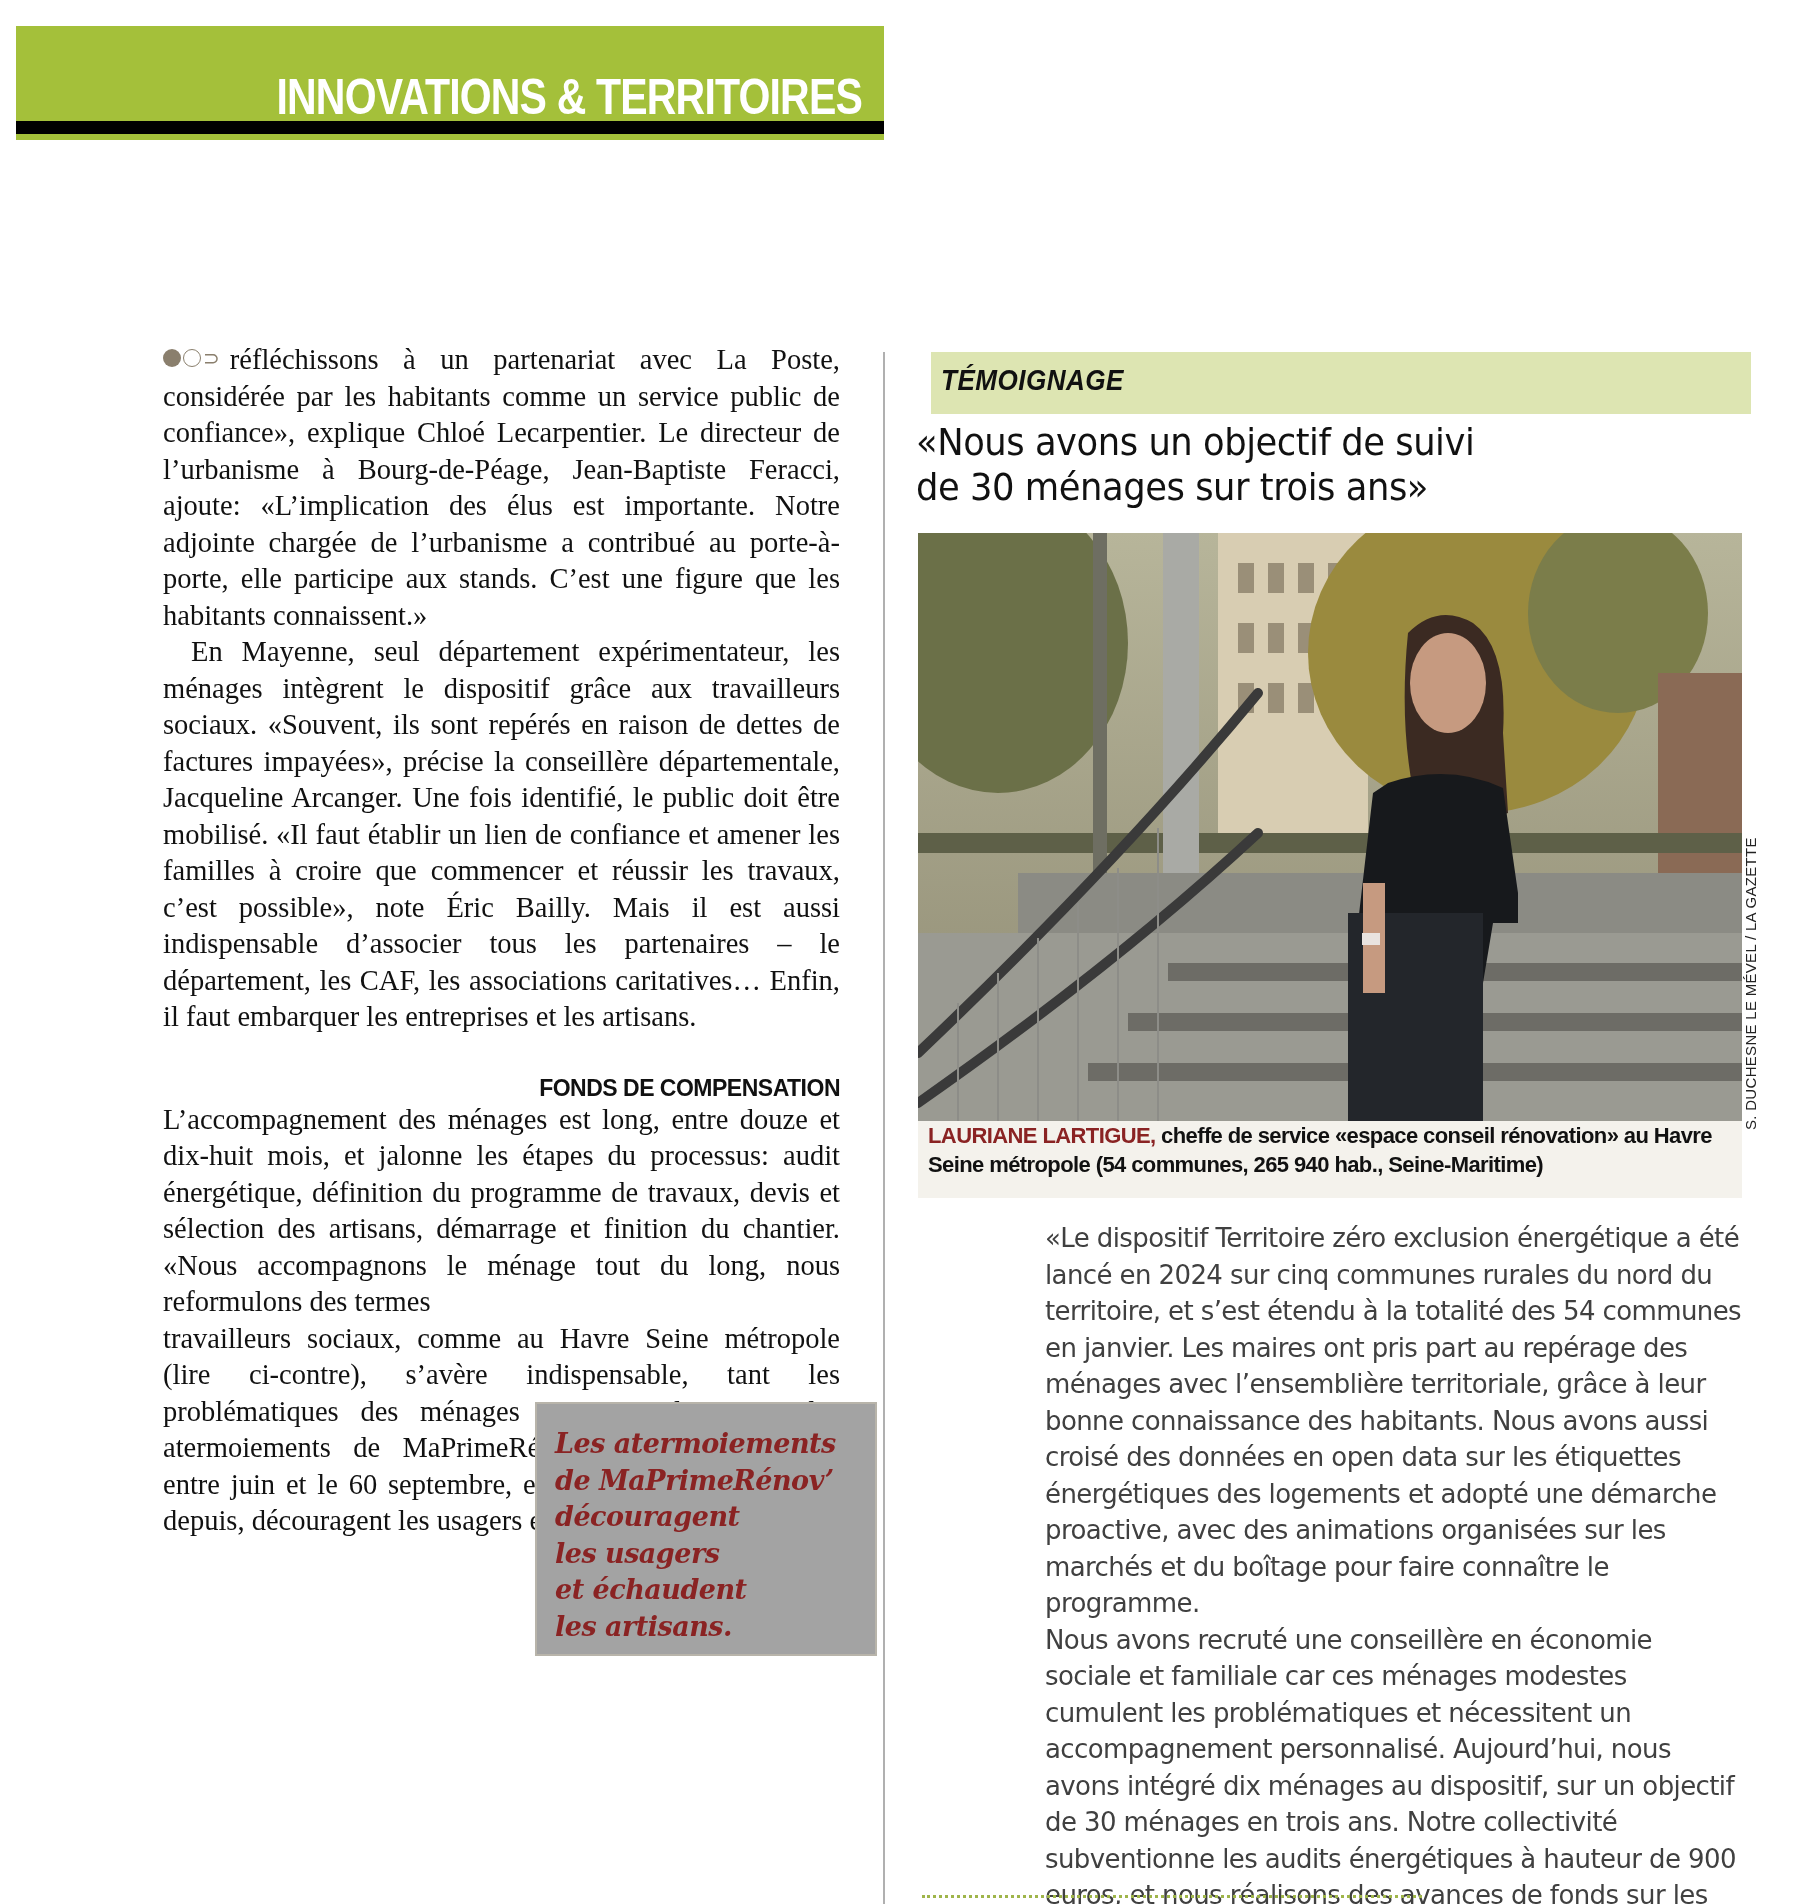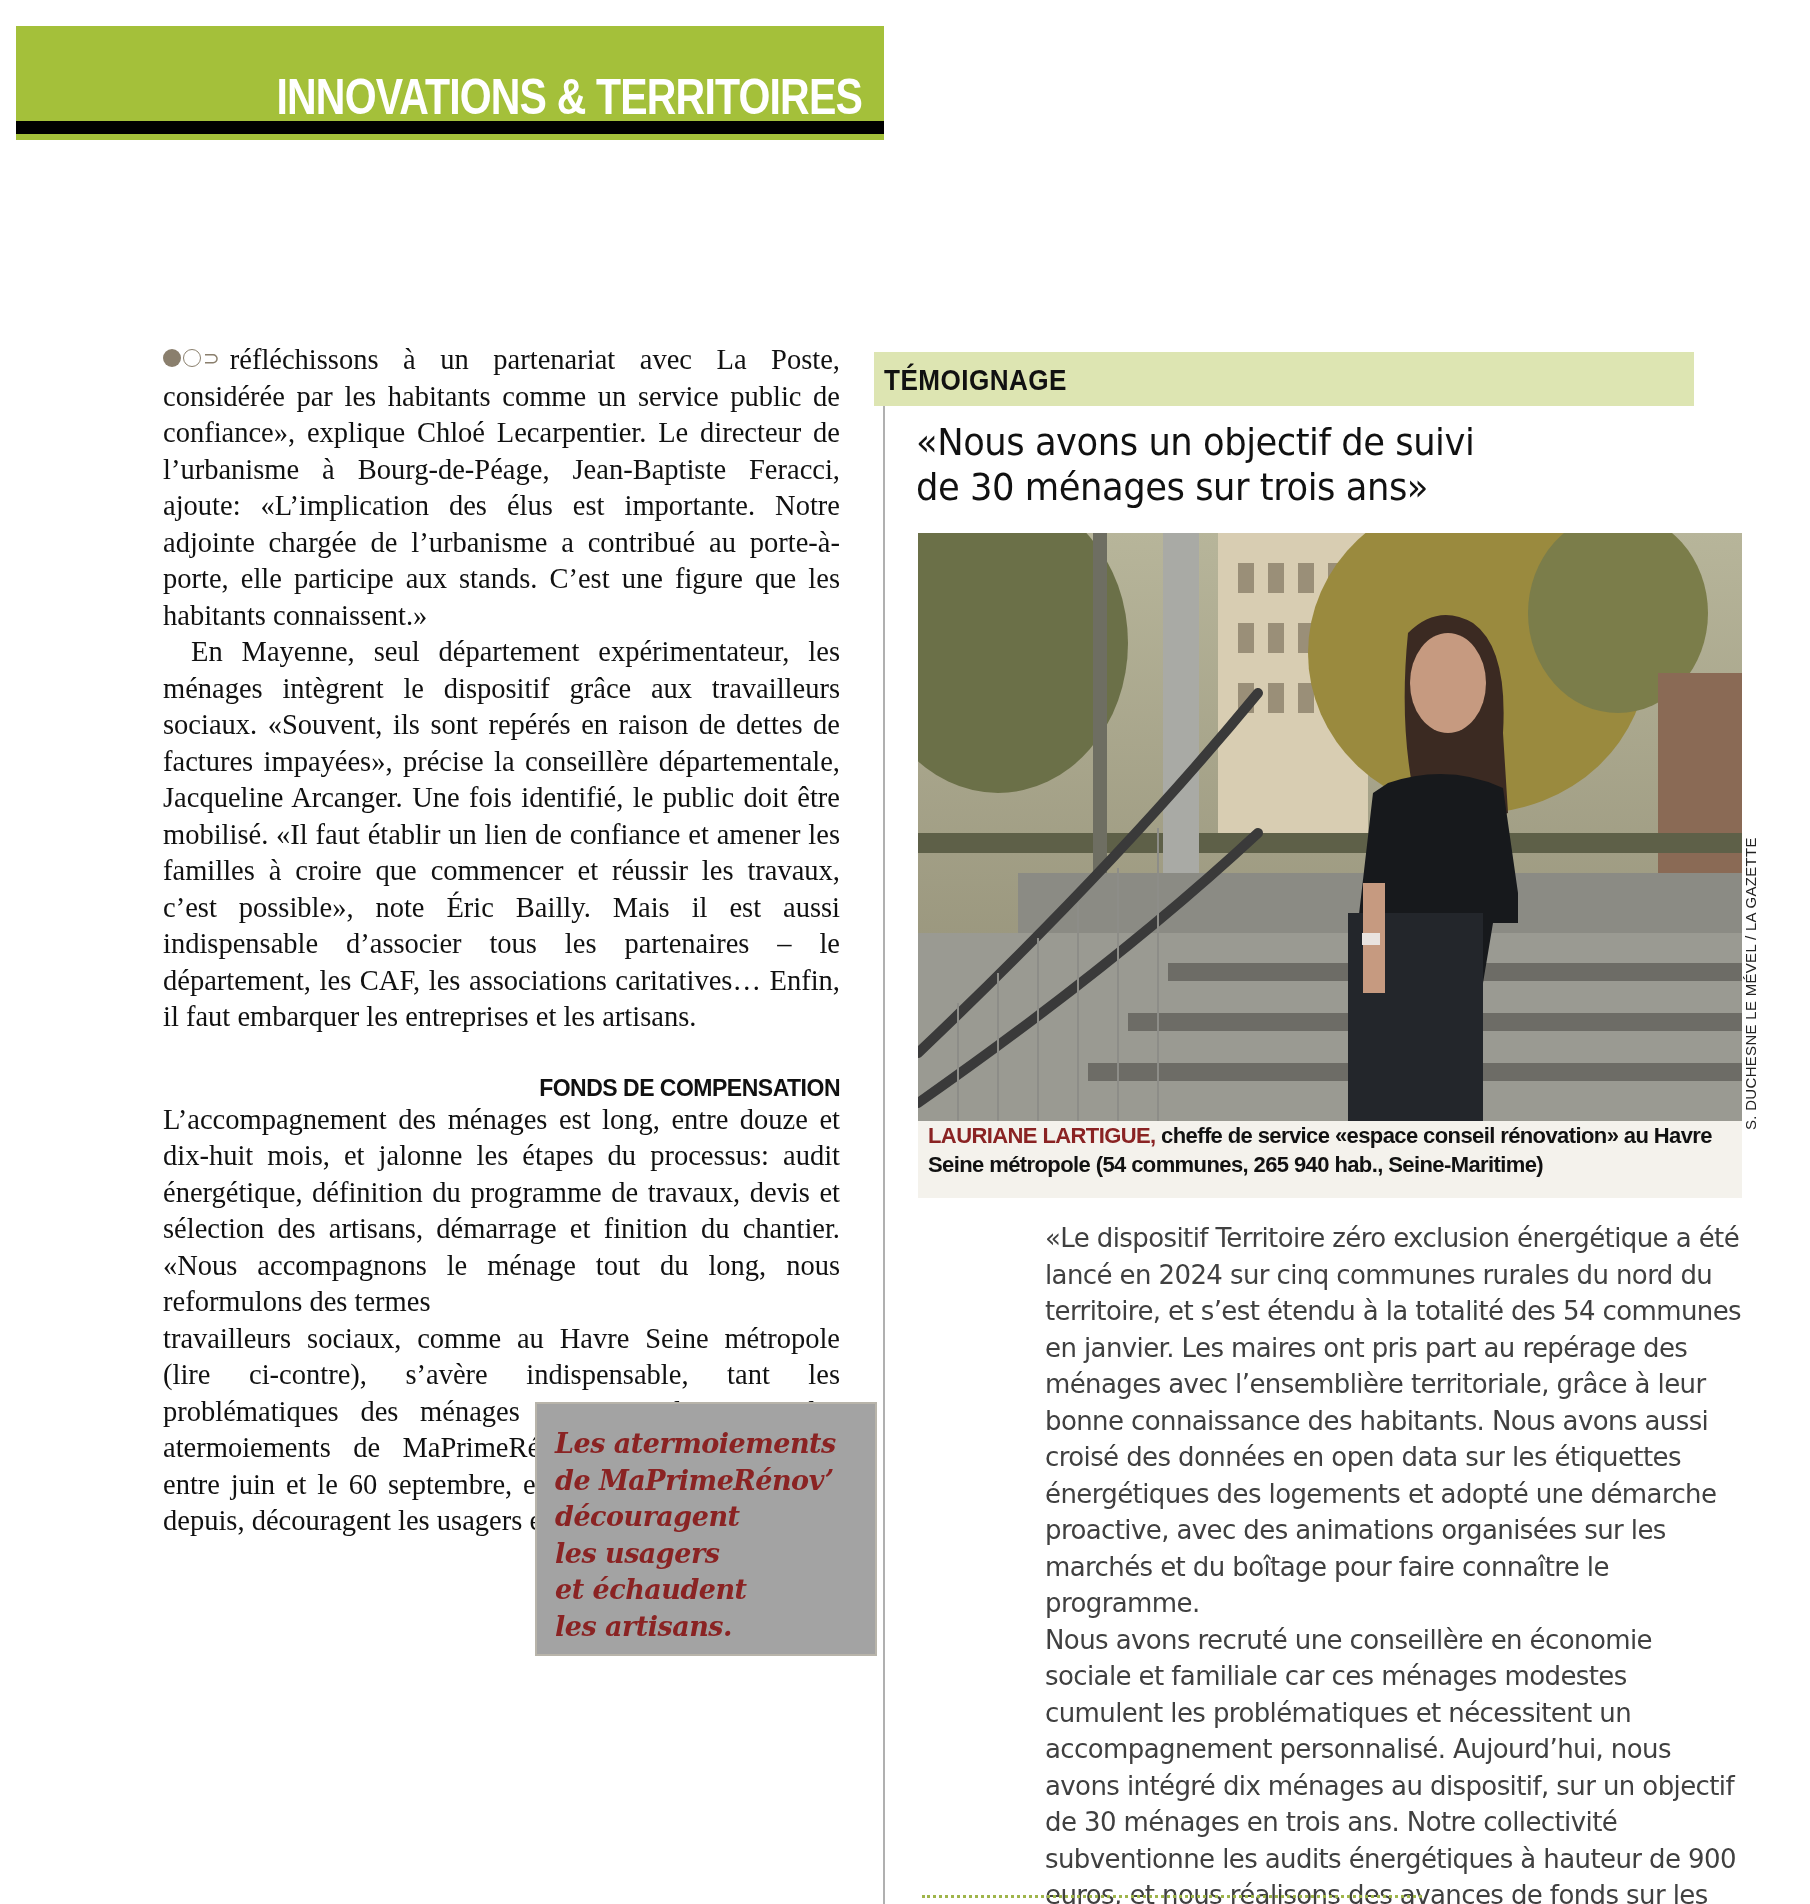--- a/index.html
+++ b/index.html
@@ -55,22 +55,23 @@
       white-space: pre-line;
     }
 
     .col-divider {
       position: absolute; left: 883px; top: 352px; width: 2px; height: 1552px;
       background: #b0b0b0;
     }
 
     
     .kicker {
-      position: absolute; left: 874px; top: 352px; width: 820px; height: 54px;
+      position: absolute; left: 931px; top: 352px; width: 820px; height: 62px;
       background: #dde5b2;
+      font-style: italic;
     }
     .kicker-label {
       position: absolute; left: 10px; top: 12px;
       font-family: "Liberation Sans", sans-serif; font-weight: bold;
       font-size: 29px; color: #111; letter-spacing: 0.5px;
       transform: scaleX(0.9); transform-origin: left center;
     }
     .headline {
       position: absolute; left: 916px; top: 420px; width: 820px;
       font-family: "DejaVu Sans", sans-serif; font-size: 38px; line-height: 45px;

